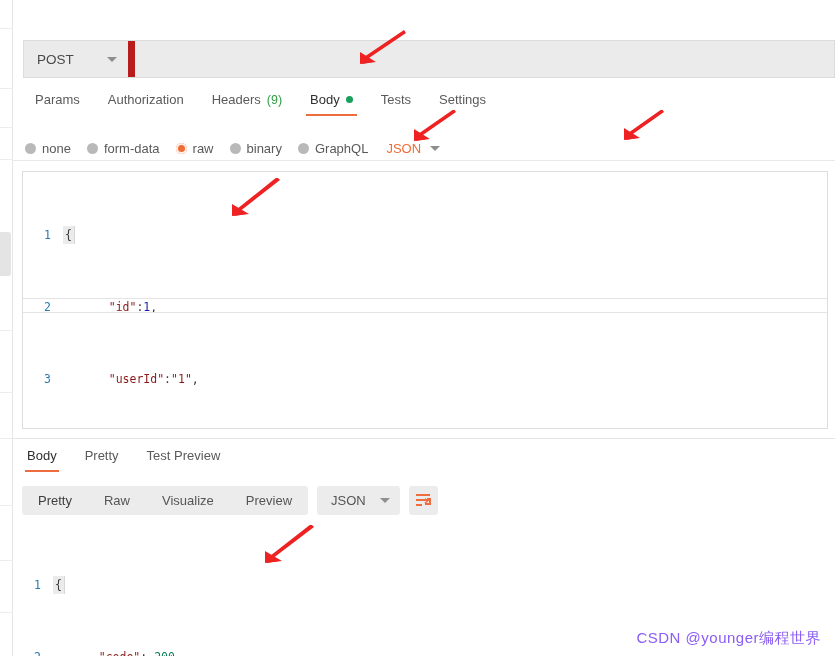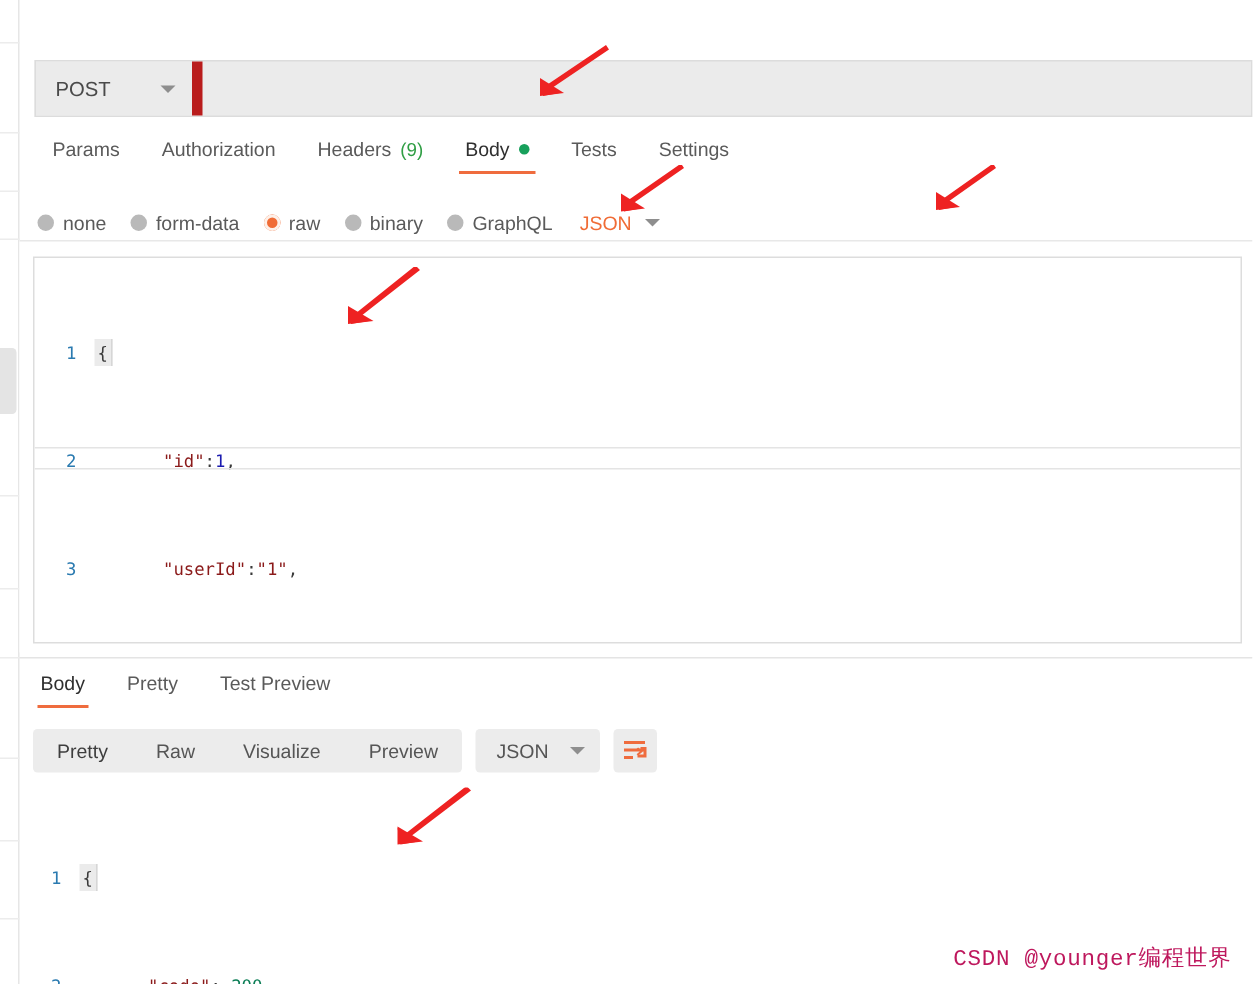--- a/index.html
+++ b/index.html
@@ -245,23 +245,23 @@
     position: absolute; left: 13px; top: 522px;
     width: 822px; height: 110px;
   }
 
   
   .arrow { position: absolute; pointer-events: none; }
 
   
   .watermark {
     position: absolute; right: 14px; bottom: 8px;
-    font-size: 15px; color: #be185d;
+    font-size: 15px; color: #8b5cf6;
     letter-spacing: .5px;
-    font-family: Liberation Mono, monospace;
+    font-family: Liberation Sans, sans-serif;
     margin-top: 28px;
   }
 </style>
 </head>
 <body>
 
 <div id="app">
 
   <div class="left-rail">
     <div class="rail-line" style="top:28px"></div>

